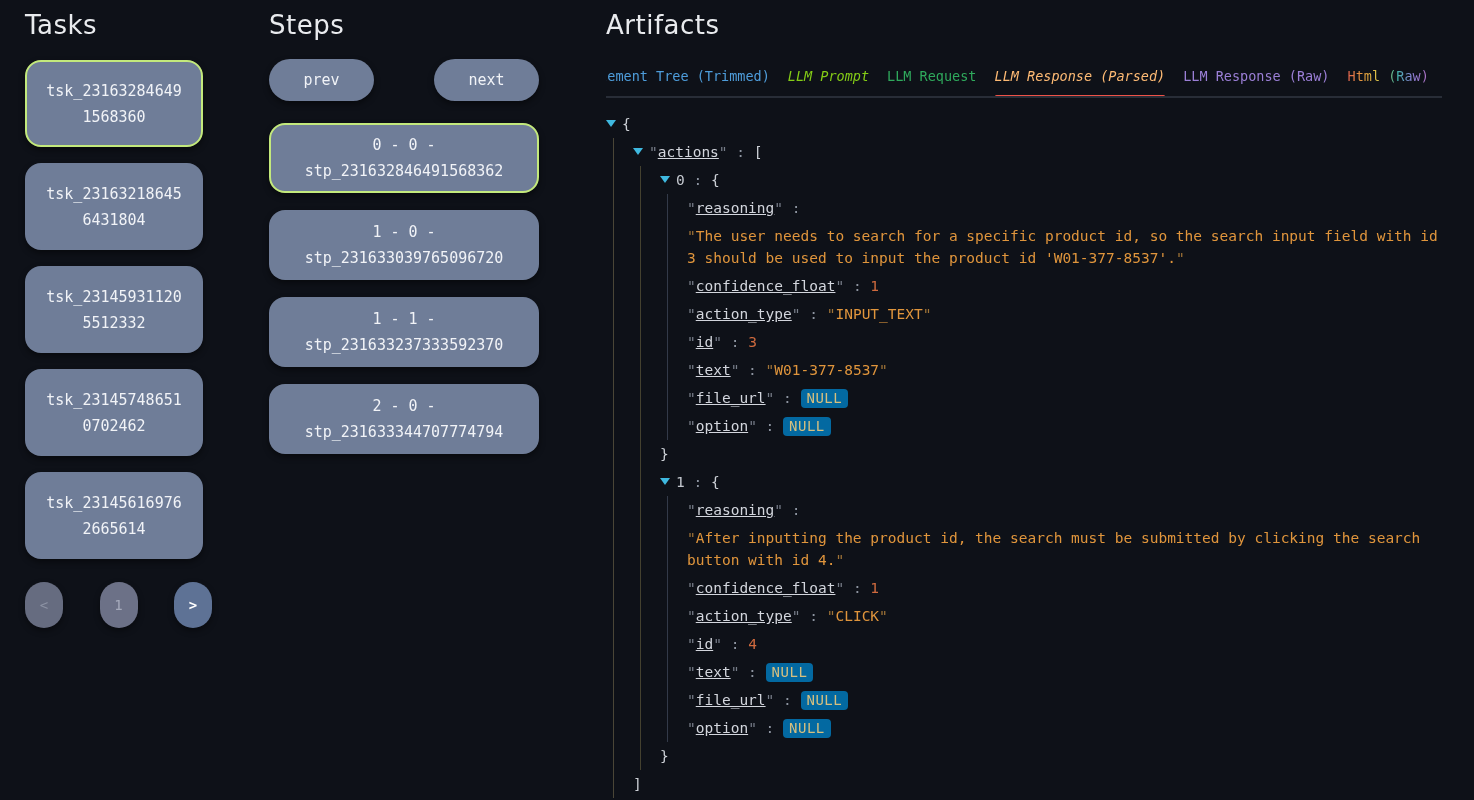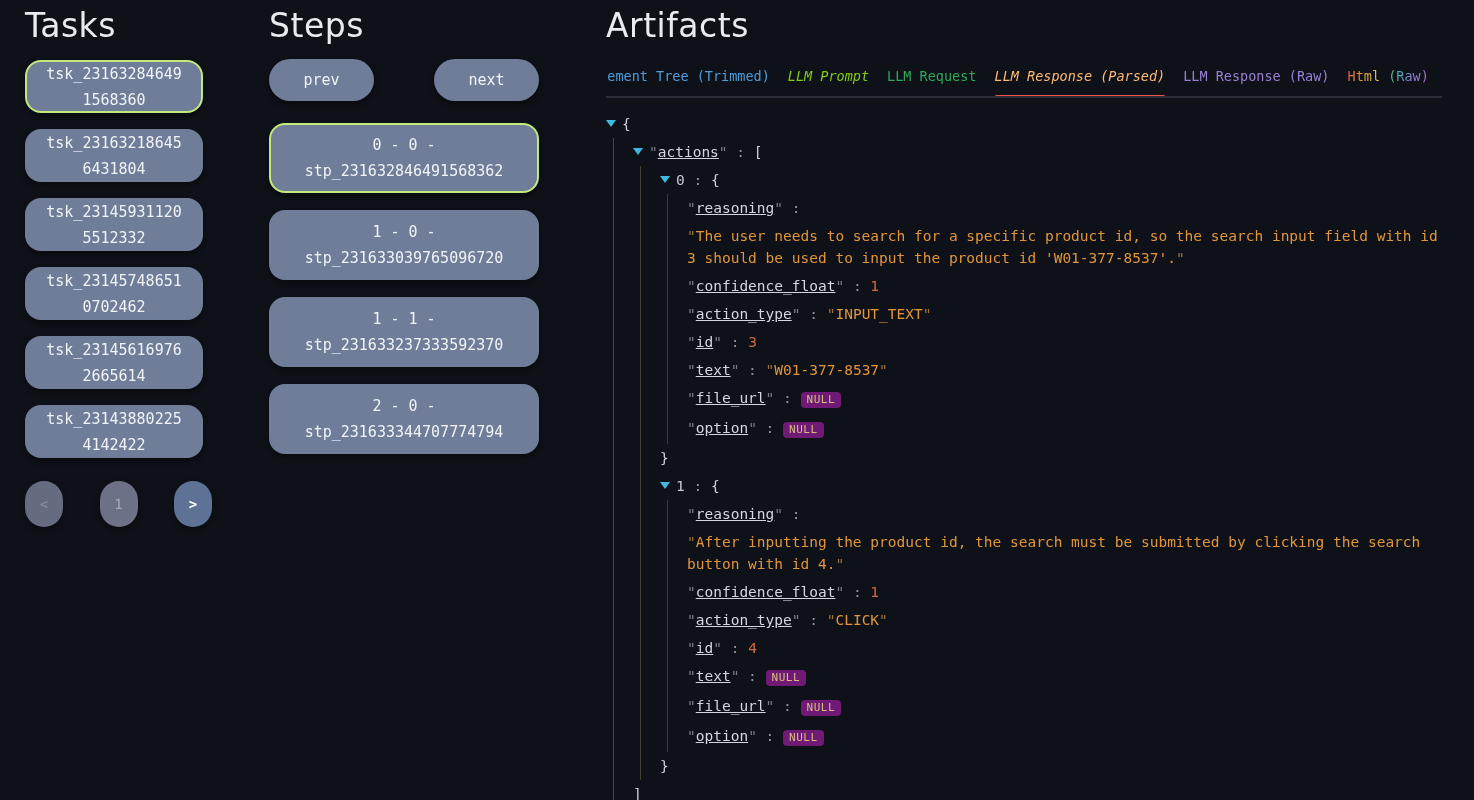--- a/index.html
+++ b/index.html
@@ -6,40 +6,40 @@
   html,body { width:1474px; height:800px; overflow:hidden; }
   body {
     background:#0e1118;
     color:#eceef2;
     font-family:"DejaVu Sans Mono", monospace;
     position:relative;
   }
   .panel { position:absolute; top:10px; }
   .panel-title {
     font-family:"DejaVu Sans", "Liberation Sans", sans-serif;
-    font-size:33px; font-weight:500; letter-spacing:.5px; color:#e9ebee;
+    font-size:26px; font-weight:500; letter-spacing:.5px; color:#e9ebee;
     line-height:31px;
   }
 
   
   .btn {
     background:#6f7d98; color:#f1f3f7;
     border:2px solid transparent; border-radius:16px;
     box-shadow:0 3px 6px rgba(0,0,0,.45);
     font-family:inherit; cursor:pointer;
     display:flex; align-items:center; justify-content:center;
     text-align:center;
   }
   .btn.selected { border-color:#c3e97c; }
 
   
   .tasks-panel { left:25px; width:190px; }
   .task-list { margin-top:19px; }
   .task-btn {
-    width:178px; height:53px; margin-bottom:16px;
+    width:178px; height:87px; margin-bottom:16px;
     font-size:15px; line-height:26px; padding:0 16px;
     word-break:break-all;
   }
   .pagination { margin-top:23px; width:187px; display:flex; justify-content:space-between; }
   .pg-btn {
     width:38px; height:46px; border-radius:20px; border:none;
     font-family:inherit; font-size:14px; cursor:pointer;
     display:flex; align-items:center; justify-content:center;
     box-shadow:0 3px 6px rgba(0,0,0,.4);
   }
@@ -87,37 +87,36 @@
   }
   .jq    { color:#777d89; }
   .jkey  { color:#d3d6dd;text-decoration:underline; }
   .jcolon{ color:#8e95a1; }
   .jpunct{ color:#ccd0d6; }
   .jidx  { color:#c4c8cf; }
   .jqs   { color:#9f7337; }
   .jstr  { color:#e0953c; }
   .jnum  { color:#cf6a3e; }
   .jnull {
-    background:#701a75; color:#d5bf7f;
-    font-size:11px; padding:1px 6px 2px; border-radius:4px;
+    background:#0369a1; color:#d5bf7f;
+    font-size:14px; padding:1px 6px 2px; border-radius:4px;
     letter-spacing:.5px;
   }
 </style>
 </head>
 <body>
 
 <div class="panel tasks-panel">
   <div class="panel-title">Tasks</div>
   <div class="task-list">
       <button class="btn task-btn selected">tsk_231632846491568360</button>
       <button class="btn task-btn">tsk_231632186456431804</button>
       <button class="btn task-btn">tsk_231459311205512332</button>
       <button class="btn task-btn">tsk_231457486510702462</button>
       <button class="btn task-btn">tsk_231456169762665614</button>
-      <button class="btn task-btn">tsk_231438802254142422</button>
     </div>
   <div class="pagination">
     <button class="pg-btn pg-prev">&lt;</button>
     <button class="pg-btn pg-page">1</button>
     <button class="pg-btn pg-next">&gt;</button>
   </div>
 </div>
 
 <div class="panel steps-panel">
   <div class="panel-title">Steps</div>

